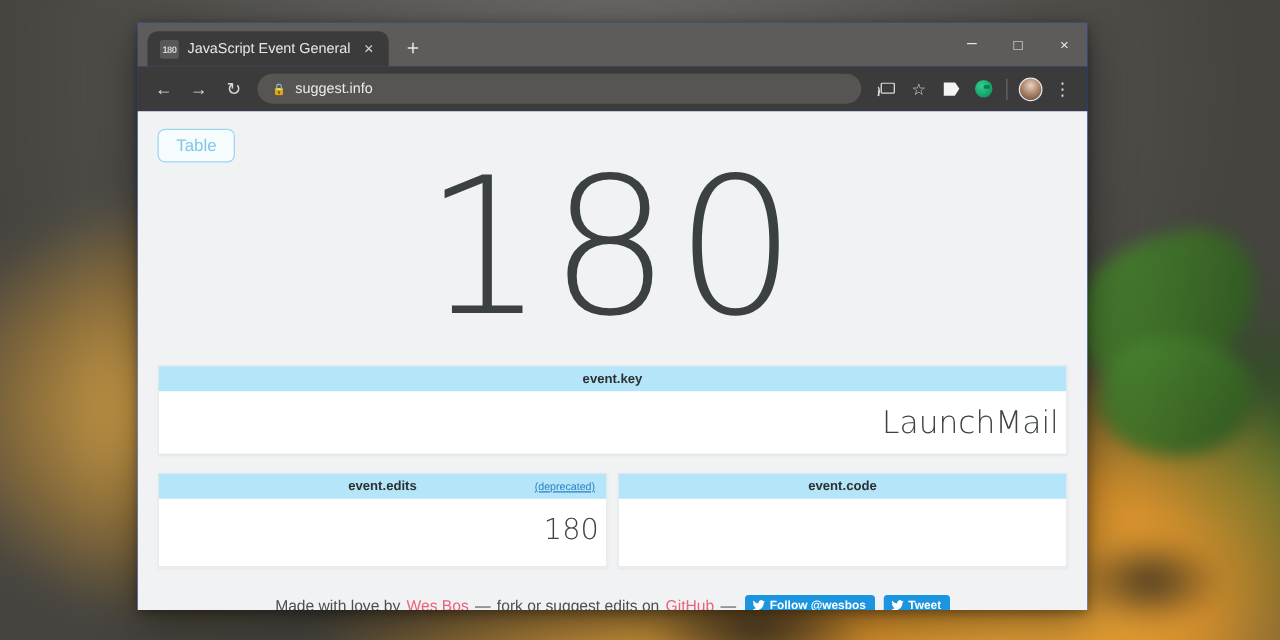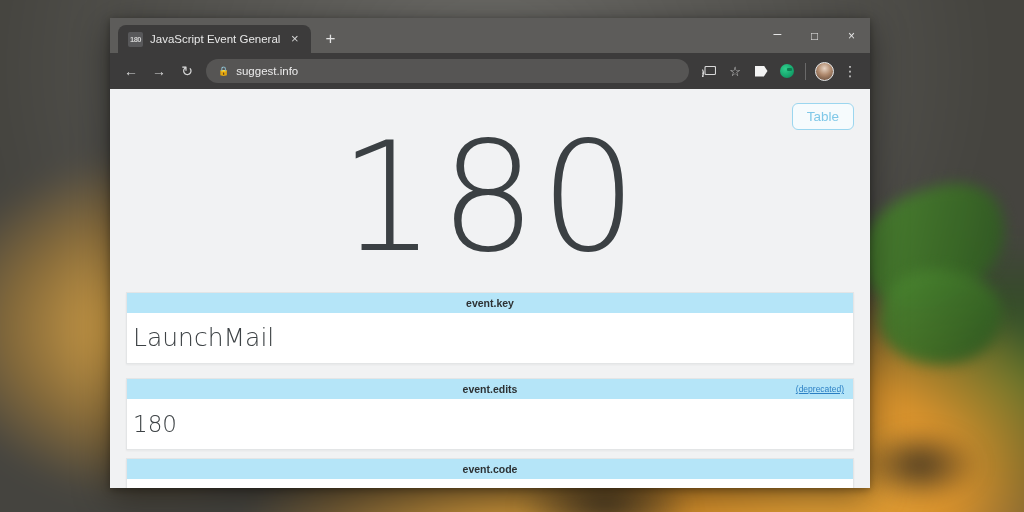--- a/index.html
+++ b/index.html
@@ -133,53 +133,53 @@
     border: 1.5px solid #e9e9e9; flex: 0 0 auto;
   }
   .kebab { letter-spacing: 0; font-size: 14px; line-height: 8px; }
 
   
   .page {
     flex: 1 1 auto; background: #f1f2f3;
     position: relative; display: flex; flex-direction: column;
     padding: 0 16px;
   }
-  .table-btn-row { display: flex; justify-content: flex-end; padding-top: 14px; }
+  .table-btn-row { display: flex; justify-content: flex-start; padding-top: 14px; }
   .table-btn {
     border: 1.6px solid #9bd6ef; border-radius: 6px;
     background: #f6fbfd; color: #7fc8e8;
     font-size: 13.5px; padding: 5px 14px;
   }
   .bignum {
     text-align: center; color: #3b4043;
     font-size: 152px; line-height: 1; font-weight: 200;
     letter-spacing: 4px; margin-top: -8px;
     font-family: "DejaVu Sans", sans-serif;
   }
 
   .cards { margin-top: 18px; }
-  .card-row { display: flex; gap: 8px; margin-bottom: 14px; flex-direction: column; }
+  .card-row { display: flex; gap: 8px; margin-bottom: 14px; }
   .card {
     flex: 1 1 0; background: #ffffff;
     border: 1px solid #e3e5e6;
     box-shadow: 0 1px 2px rgba(0,0,0,.05);
   }
   .card-head {
     background: #b5e5f8; padding: 4px 9px;
     display: flex; align-items: center; justify-content: center;
     position: relative; min-height: 19px;
   }
   .card-head-label { font-size: 10.5px; color: #2d3133; font-weight: 600; }
   .card-head-link {
     position: absolute; right: 9px; top: 50%; transform: translateY(-50%);
     font-size: 8.5px; color: #2a7fc4; text-decoration: underline;
   }
   .card-body {
     min-height: 50px; display: flex; flex-direction: column;
-    align-items: flex-start; justify-content: center; padding: 8px 6px;
+    align-items: flex-end; justify-content: center; padding: 8px 6px;
   }
   .card-value {
     font-size: 25px; color: #3d4245; font-weight: 300;
     font-family: "DejaVu Sans", sans-serif; line-height: 1.15;
   }
   .card-value.num { font-size: 23px; }
   .card-sub { font-size: 11px; color: #c4c8ca; margin-top: 1px; }
   .card-body.empty { min-height: 54px; }
 
   

